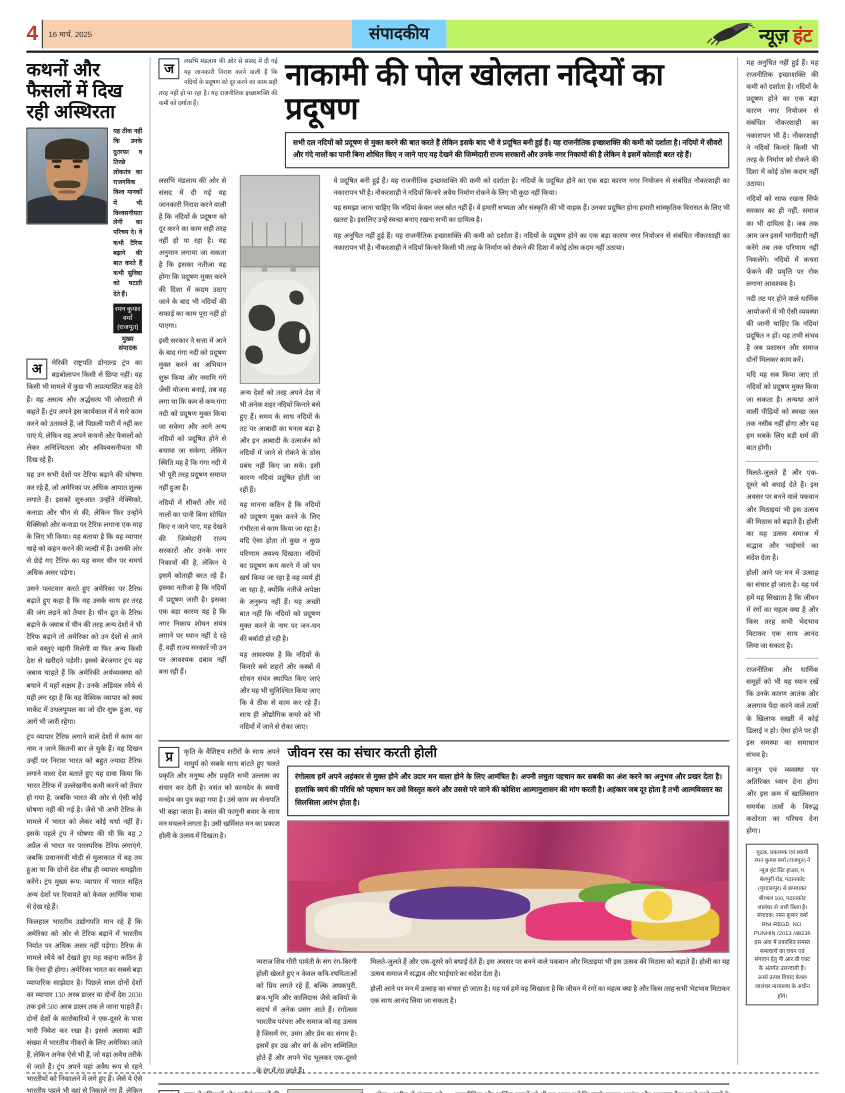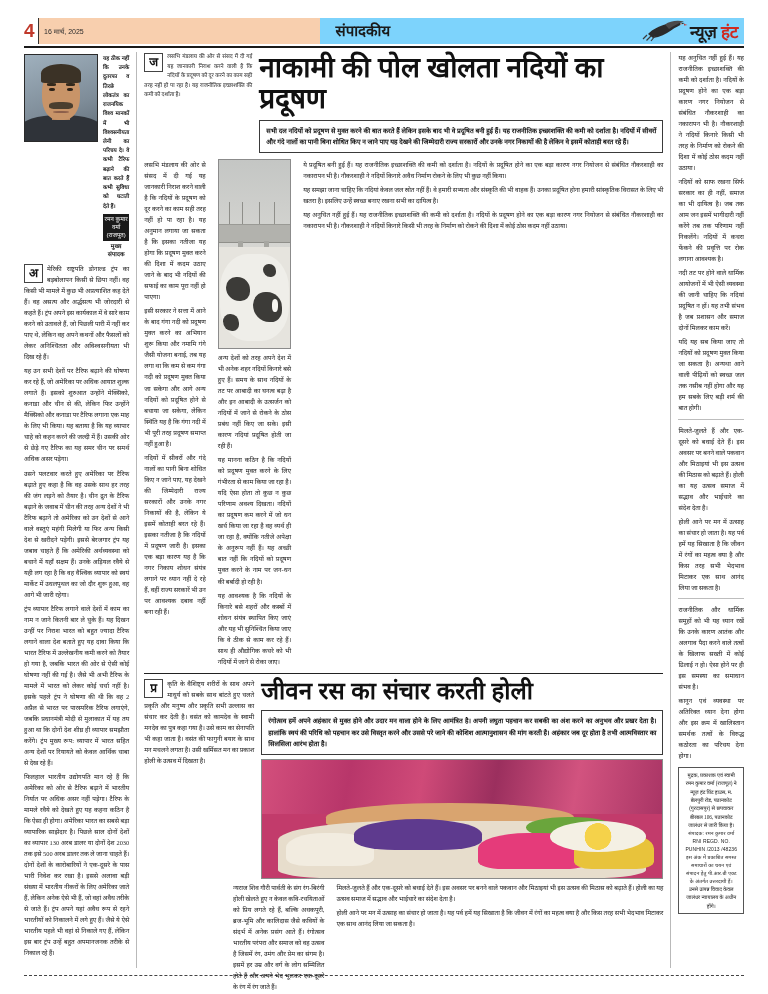--- a/index.html
+++ b/index.html
@@ -51,21 +51,21 @@
     padding:0 16px;
     font-family:"Liberation Sans","DejaVu Sans",sans-serif;
     font-weight:bold;
     font-size:15px;
     line-height:26px;
     color:#1a1a1a;
     background:#7dd3fc;
   }
   .brand-wrap{
     flex:1 1 auto;
-    background:#7dd3fc;
+    background:#bef264;
     display:flex;align-items:center;justify-content:flex-end;
     padding-right:6px;
     min-width:0;
     position:relative;
   }
   .brand-bird{
     width:46px;height:24px;
     margin-right:2px;
     flex:0 0 auto;
   }
@@ -97,21 +97,21 @@
 
   
   .hl{
     font-family:"Liberation Sans","DejaVu Sans",sans-serif;
     font-weight:bold;
     color:#111;
     line-height:1.12;
   }
   .hl-lead{font-size:17px;margin:2px 0 5px 0;}
   .hl-main{font-size:28px;margin:0 0 5px 0;letter-spacing:-0.2px;}
-  .hl-mid{font-size:24px;margin:0 0 5px 0;}
+  .hl-mid{font-size:12px;margin:0 0 5px 0;}
   .hl-bot{font-size:17.5px;margin:0 0 5px 0;}
 
   
   .body-text{
     font-size:6.4px;
     line-height:1.72;
     text-align:justify;
     color:#1c1c1c;
     hyphens:auto;
     word-spacing:-0.2px;
@@ -264,20 +264,21 @@
         <path d="M84 10 L91 12 L84 13 Z" fill="#d0291f"></path>
       </svg>
       <span class="brand-text"><span>न्यूज़</span> <span class="accent">हंट</span></span>
     </div>
   </div>
   <div class="rule-thick"></div>
 
   <div class="grid">
 
     <div class="col col-1">
+      <div class="hl hl-lead">कथनों और फैसलों में दिख रही अस्थिरता</div>
 
       <div class="author-card">
         <div class="author-photo">
           <div class="ph-bg"></div>
           <div class="ph-shoulders"></div>
           <div class="ph-neck"></div>
           <div class="ph-face"></div>
           <div class="ph-hair"></div>
           <div class="ph-brow l"></div>
             <div class="ph-brow r"></div>

